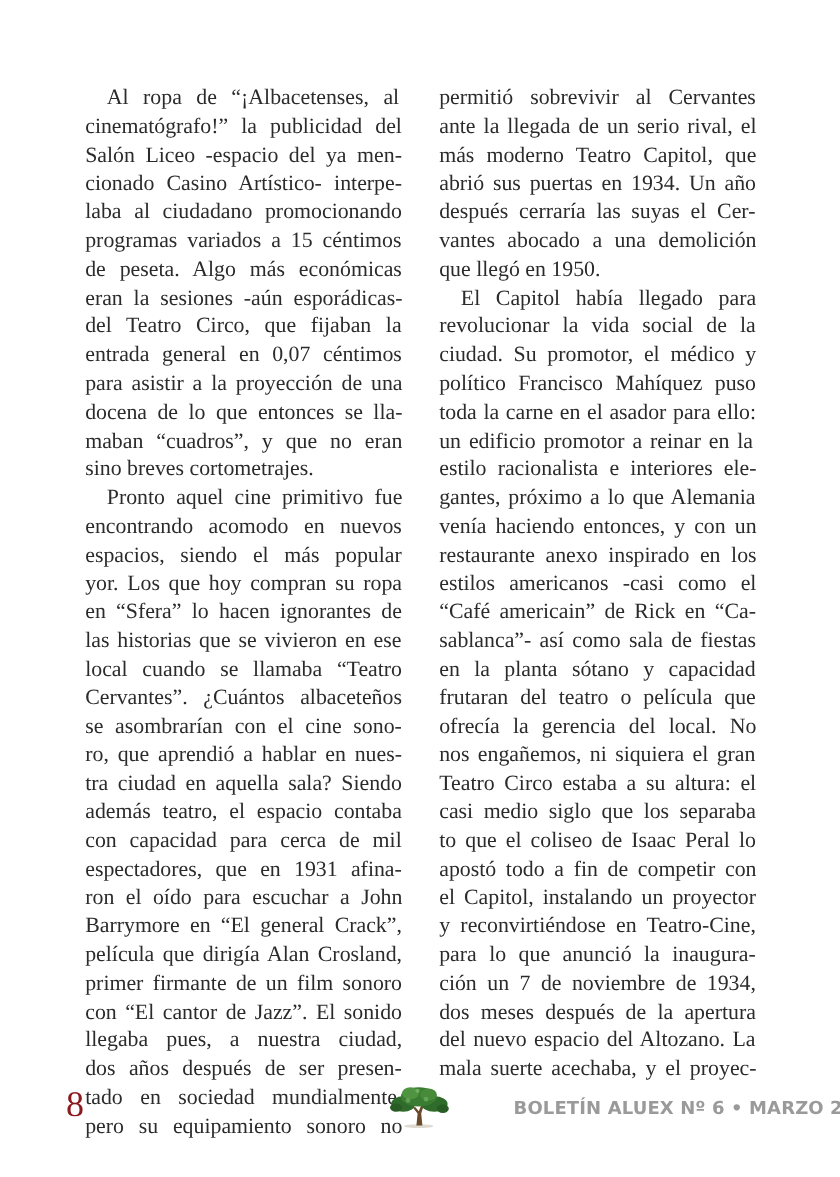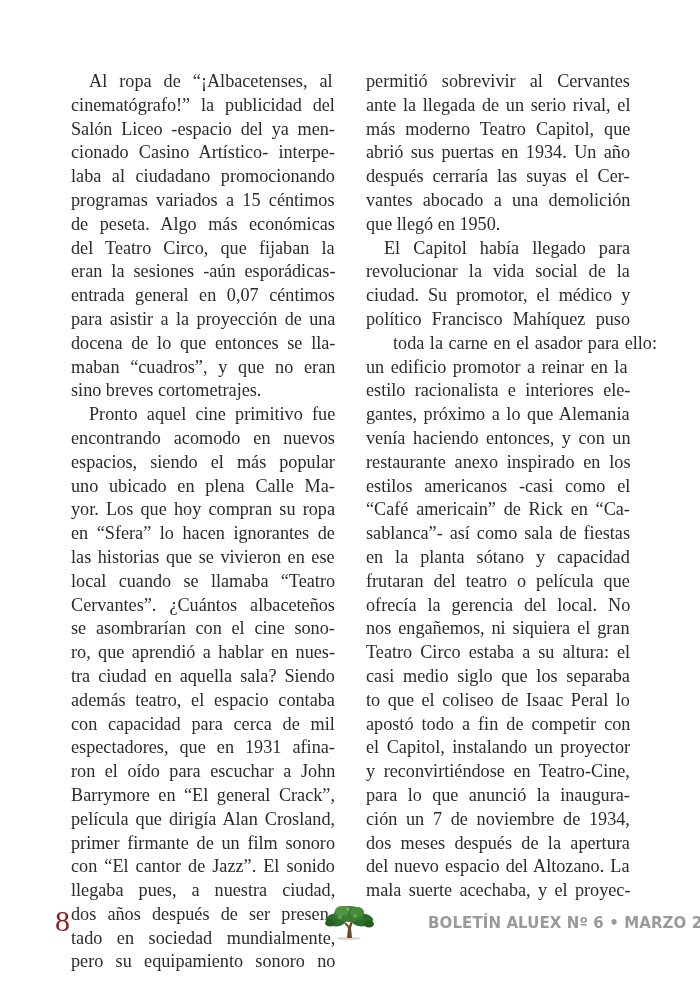--- a/index.html
+++ b/index.html
@@ -80,31 +80,30 @@
 <div class="page">
 
   <div class="column col-left" id="col-left">
       <span class="line indent" style="display: block; width: auto; word-spacing: 7.5px; text-align-last: left;">Al ropa de “¡Albacetenses, al</span>
       <span class="line" style="display: block; width: auto; word-spacing: 6.33333px; text-align-last: left;">cinematógrafo!” la publicidad del</span>
       <span class="line" style="display: block; width: auto; word-spacing: 4.2px; text-align-last: left;">Salón Liceo -espacio del ya men-</span>
       <span class="line" style="display: block; width: auto; word-spacing: 5.66667px; text-align-last: left; font-family: Liberation Serif, serif;">cionado Casino Artístico- interpe-</span>
       <span class="line" style="display: block; width: auto; word-spacing: 6px; text-align-last: left;">laba al ciudadano promocionando</span>
       <span class="line" style="display: block; width: auto; word-spacing: 3.75px; text-align-last: left;">programas variados a 15 céntimos</span>
       <span class="line" style="display: block; width: auto; word-spacing: 7px; text-align-last: left;">de peseta. Algo más económicas</span>
+      <span class="line" style="display: block; width: auto; word-spacing: 4.5px; text-align-last: left;">eran la sesiones -aún esporádicas-</span>
       <span class="line" style="display: block; width: auto; word-spacing: 7.6px; text-align-last: left;">del Teatro Circo, que fijaban la</span>
-      <span class="line" style="display: block; width: auto; word-spacing: 4.5px; text-align-last: left;">eran la sesiones -aún esporádicas-</span>
       <span class="line" style="display: block; width: auto; word-spacing: 6px; text-align-last: left;">entrada general en 0,07 céntimos</span>
       <span class="line" style="display: block; width: auto; word-spacing: 2.83333px; text-align-last: left;">para asistir a la proyección de una</span>
       <span class="line" style="display: block; width: auto; word-spacing: 4.16667px; text-align-last: left;">docena de lo que entonces se lla-</span>
       <span class="line" style="display: block; width: auto; word-spacing: 6.2px; text-align-last: left;">maban “cuadros”, y que no eran</span>
       <span class="line last">sino breves cortometrajes.</span>
       <span class="line indent" style="display: block; width: auto; word-spacing: 4.75px; text-align-last: left;">Pronto aquel cine primitivo fue</span>
       <span class="line" style="display: block; width: auto; word-spacing: 8.33333px; text-align-last: left;">encontrando acomodo en nuevos</span>
       <span class="line" style="display: block; width: auto; word-spacing: 8.5px; text-align-last: left;">espacios, siendo el más popular</span>
-      <span class="line" style="display: block; width: auto; word-spacing: 6.2px; text-align-last: left;">uno ubicado en plena Calle Ma-</span>
       <span class="line" style="display: block; width: auto; word-spacing: 2.66667px; text-align-last: left;">yor. Los que hoy compran su ropa</span>
       <span class="line" style="display: block; width: auto; word-spacing: 4px; text-align-last: left;">en “Sfera” lo hacen ignorantes de</span>
       <span class="line" style="display: block; width: auto; word-spacing: 2px; text-align-last: left;">las historias que se vivieron en ese</span>
       <span class="line" style="display: block; width: auto; word-spacing: 7.75px; text-align-last: left;">local cuando se llamaba “Teatro</span>
       <span class="line" style="display: block; width: auto; word-spacing: 8.5px; text-align-last: left;">Cervantes”. ¿Cuántos albaceteños</span>
       <span class="line" style="display: block; width: auto; word-spacing: 5.2px; text-align-last: left;">se asombrarían con el cine sono-</span>
       <span class="line" style="display: block; width: auto; word-spacing: 2.83333px; text-align-last: left;">ro, que aprendió a hablar en nues-</span>
       <span class="line" style="display: block; width: auto; word-spacing: 3.4px; text-align-last: left;">tra ciudad en aquella sala? Siendo</span>
       <span class="line" style="display: block; width: auto; word-spacing: 5.25px; text-align-last: left;">además teatro, el espacio contaba</span>
       <span class="line" style="display: block; width: auto; word-spacing: 6.2px; text-align-last: left;">con capacidad para cerca de mil</span>
@@ -124,21 +123,21 @@
       <span class="line" style="display: block; width: auto; word-spacing: 2.14286px; text-align-last: left;">ante la llegada de un serio rival, el</span>
       <span class="line" style="display: block; width: auto; word-spacing: 5.5px; text-align-last: left;">más moderno Teatro Capitol, que</span>
       <span class="line" style="display: block; width: auto; word-spacing: 2.83333px; text-align-last: left;">abrió sus puertas en 1934. Un año</span>
       <span class="line" style="display: block; width: auto; word-spacing: 4.4px; text-align-last: left;">después cerraría las suyas el Cer-</span>
       <span class="line" style="display: block; width: auto; word-spacing: 5.75px; text-align-last: left;">vantes abocado a una demolición</span>
       <span class="line last">que llegó en 1950.</span>
       <span class="line indent" style="display: block; width: auto; word-spacing: 8.5px; text-align-last: left;">El Capitol había llegado para</span>
       <span class="line" style="display: block; width: auto; word-spacing: 6.4px; text-align-last: left;">revolucionar la vida social de la</span>
       <span class="line" style="display: block; width: auto; word-spacing: 4.4px; text-align-last: left;">ciudad. Su promotor, el médico y</span>
       <span class="line" style="display: block; width: auto; word-spacing: 5.66667px; text-align-last: left;">político Francisco Mahíquez puso</span>
-      <span class="line" style="display: block; width: auto; word-spacing: 1px; text-align-last: left; margin-left: 27px;">toda la carne en el asador para ello:</span>
+      <span class="line" style="display: block; width: auto; word-spacing: 1px; text-align-last: left;">toda la carne en el asador para ello:</span>
       <span class="line" style="display: block; width: auto; word-spacing: 2px; text-align-last: left;">un edificio promotor a reinar en la</span>
       <span class="line" style="display: block; width: auto; word-spacing: 4.75px; text-align-last: left;">estilo racionalista e interiores ele-</span>
       <span class="line" style="display: block; width: auto; word-spacing: 2px; text-align-last: left;">gantes, próximo a lo que Alemania</span>
       <span class="line" style="display: block; width: auto; word-spacing: 3px; text-align-last: left;">venía haciendo entonces, y con un</span>
       <span class="line" style="display: block; width: auto; word-spacing: 4.25px; text-align-last: left;">restaurante anexo inspirado en los</span>
       <span class="line" style="display: block; width: auto; word-spacing: 7.25px; text-align-last: left;">estilos americanos -casi como el</span>
       <span class="line" style="display: block; width: auto; word-spacing: 3.2px; text-align-last: left;">“Café americain” de Rick en “Ca-</span>
       <span class="line" style="display: block; width: auto; word-spacing: 2.4px; text-align-last: left;">sablanca”- así como sala de fiestas</span>
       <span class="line" style="display: block; width: auto; word-spacing: 7.4px; text-align-last: left;">en la planta sótano y capacidad</span>
       <span class="line" style="display: block; width: auto; word-spacing: 5.4px; text-align-last: left;">frutaran del teatro o película que</span>

